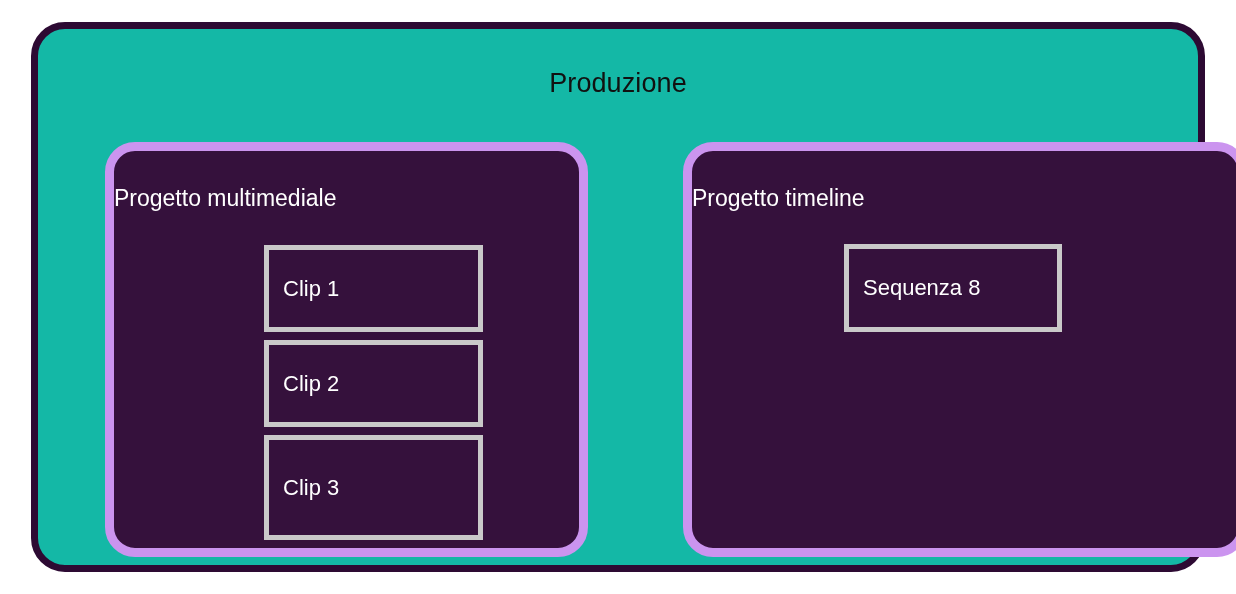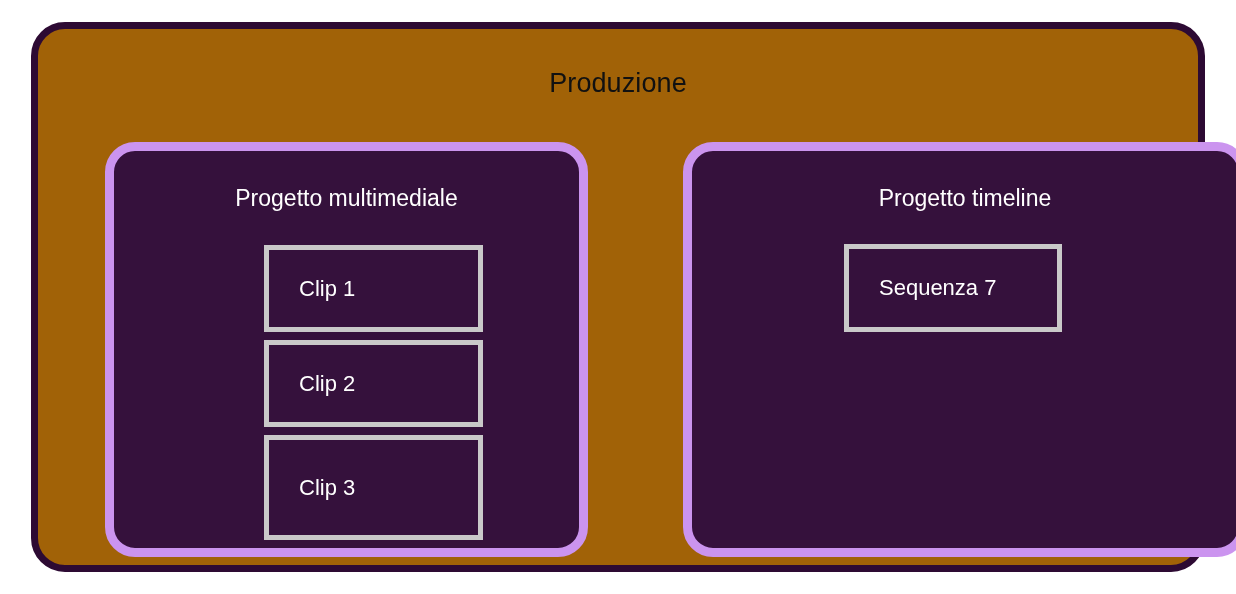--- a/index.html
+++ b/index.html
@@ -18,21 +18,21 @@
   
   #outer-frame {
     position: absolute;
     left: 31px;
     top: 22px;
     width: 1174px;
     height: 550px;
     box-sizing: border-box;
     border: 7px solid #2d0a33;
     border-radius: 34px;
-    background: #a16207;
+    background: #14b8a6;
   }
 
   #outer-title {
     position: absolute;
     left: 0;
     right: 0;
     top: 38px;
     text-align: center;
     font-size: 27px;
     line-height: 32px;
@@ -58,41 +58,40 @@
   #panel-timeline {
     left: 645px;
     width: 564px;
   }
 
   .panel-title {
     position: absolute;
     left: 0;
     right: 0;
     top: 33px;
-    text-align: center;
     font-size: 23px;
     line-height: 28px;
     color: #ffffff;
     white-space: nowrap;
   }
 
   
   .item-box {
     position: absolute;
     box-sizing: border-box;
     background: #35113c;
     border: 5px solid #c9c9c9;
     display: flex;
     align-items: center;
   }
   .item-label {
     font-size: 22px;
     line-height: 26px;
     color: #ffffff;
-    padding-left: 30px;
+    padding-left: 14px;
     white-space: nowrap;
   }
 
   
   #clip-box-0 { left: 150px; top: 94px;  width: 219px; height: 87px; }
   #clip-box-1 { left: 150px; top: 189px; width: 219px; height: 87px; }
   #clip-box-2 { left: 150px; top: 284px; width: 219px; height: 105px; }
 
   
   #sequence-box-0 { left: 152px; top: 93px; width: 218px; height: 88px; }
@@ -119,17 +118,17 @@
     <div class="item-box" id="clip-box-2">
       <span class="item-label">Clip 3</span>
     </div>
   </div>
 
   <div class="panel" id="panel-timeline">
 
     <div class="panel-title">Progetto timeline</div>
 
     <div class="item-box" id="sequence-box-0">
-      <span class="item-label">Sequenza 7</span>
+      <span class="item-label">Sequenza 8</span>
     </div>
   </div>
 
 </div>
 
 </body></html>

